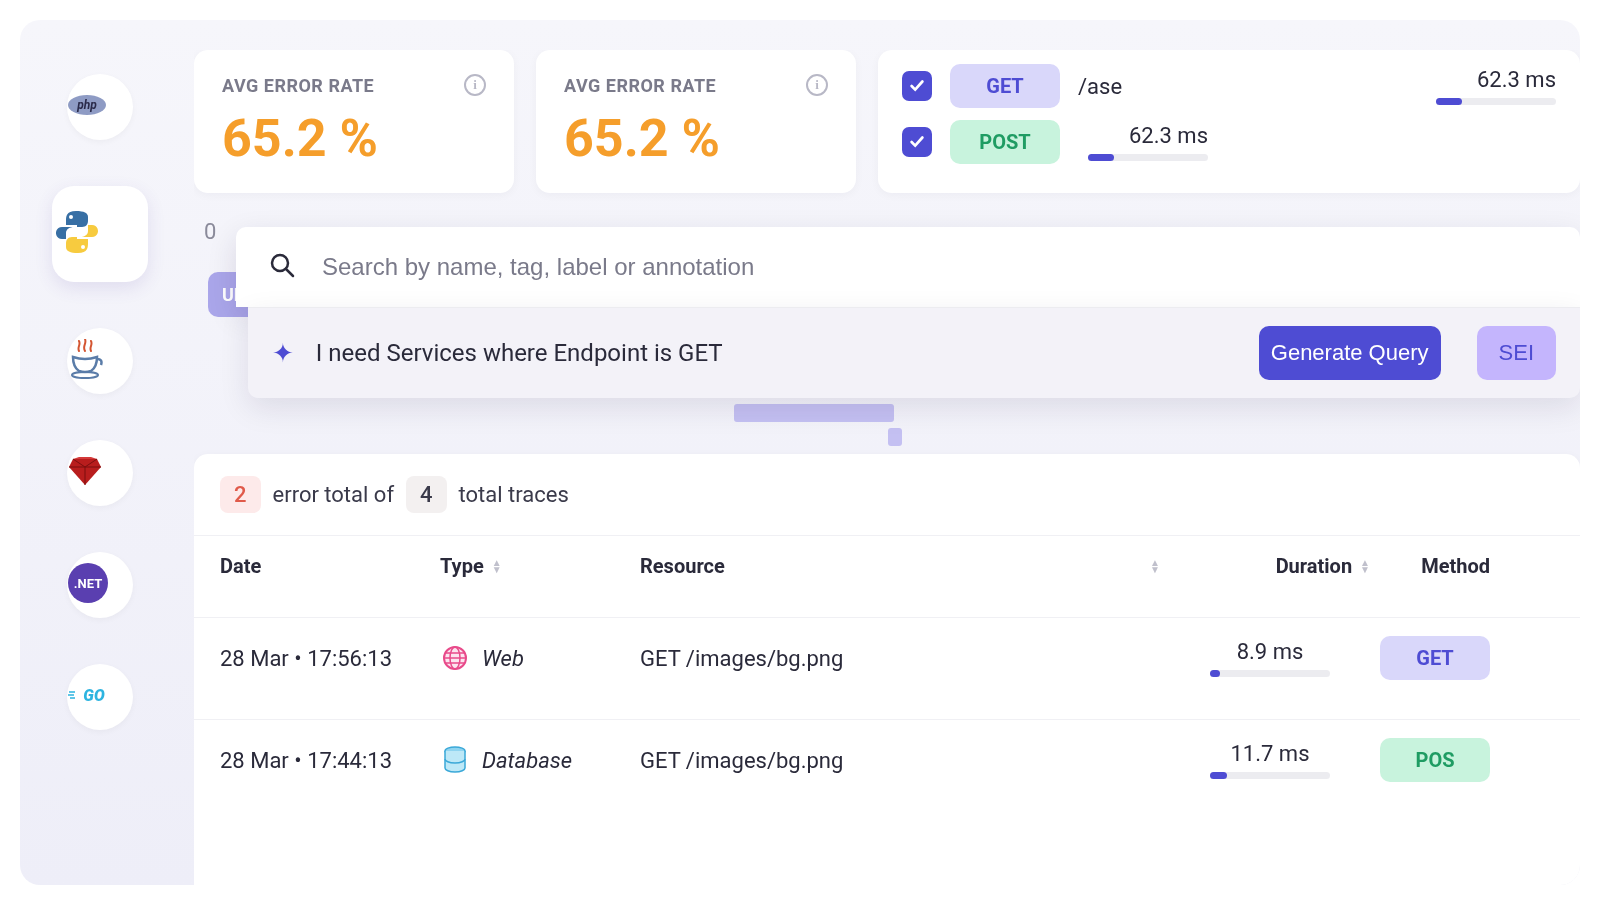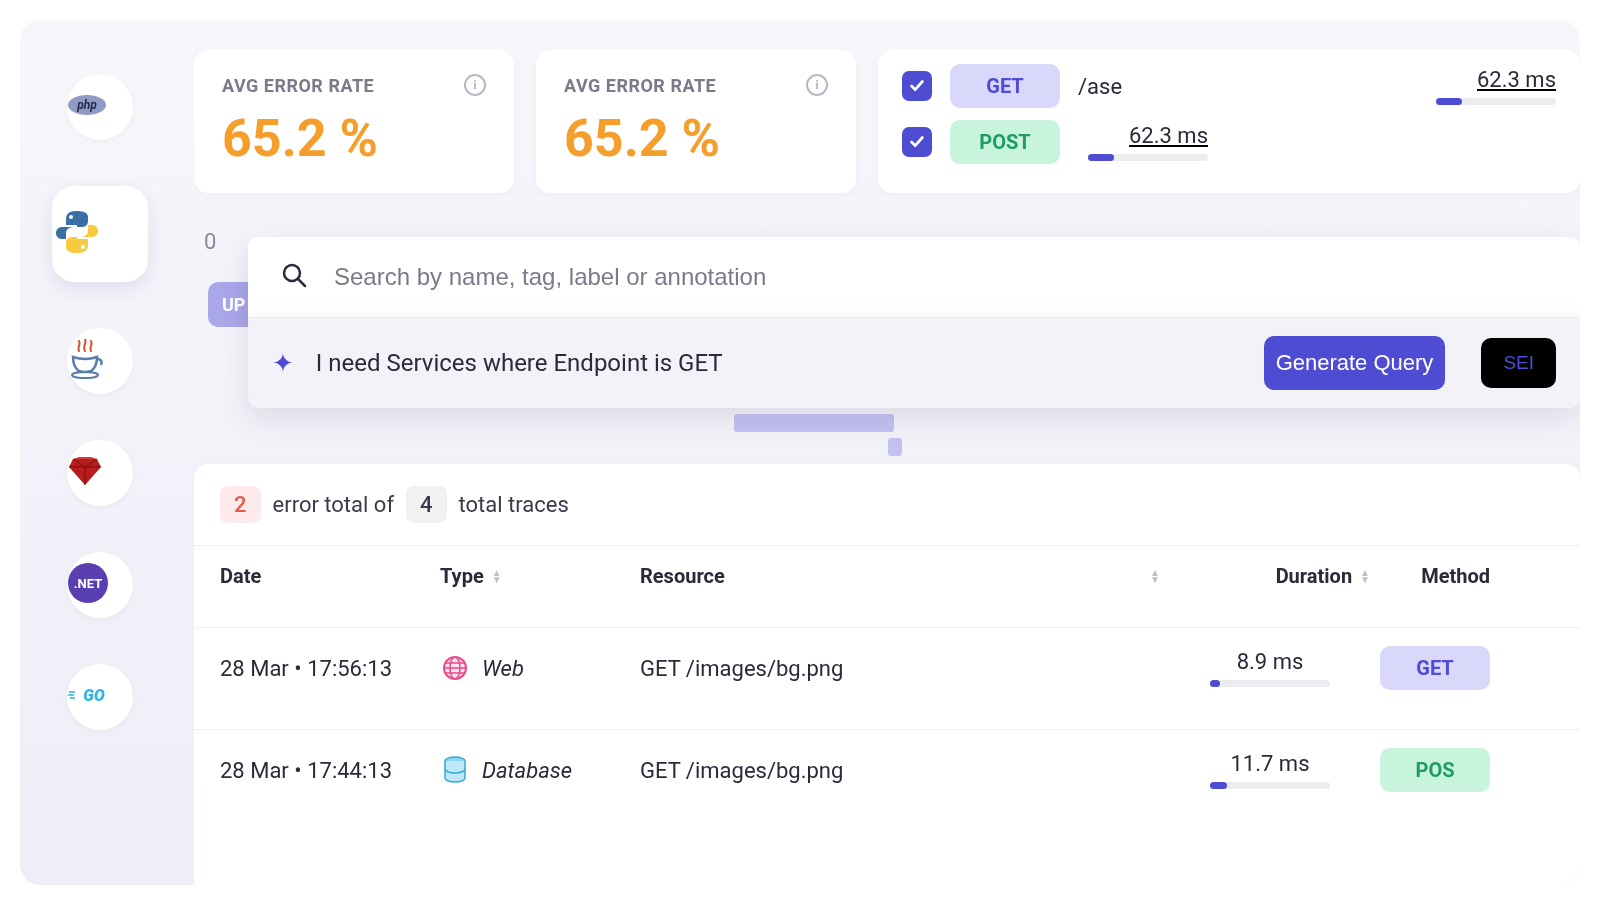--- a/index.html
+++ b/index.html
@@ -49,21 +49,21 @@
 .main {
   flex: 1;
   display: flex;
   flex-direction: column;
   position: relative;
   overflow: hidden;
 }
 .stats-row {
   display: flex;
   gap: 22px;
-  margin-bottom: 44px;
+  margin-bottom: 34px;
 }
 .stat-card {
   background: #ffffff;
   border-radius: 14px;
   padding: 24px 28px;
   width: 320px;
   box-shadow: 0 2px 10px rgba(30,20,60,0.04);
 }
 .stat-head {
   display: flex;
@@ -128,21 +128,20 @@
   font-size: 22px;
   color: #2a2a3a;
   flex: 1;
 }
 .endpoint-right {
   display: flex;
   flex-direction: column;
   align-items: flex-end;
   gap: 6px;
   min-width: 130px;
-  text-decoration: underline;
 }
 .endpoint-ms {
   font-size: 22px;
   color: #2a2a3a;
 }
 .mini-bar-track {
   width: 120px; height: 7px;
   background: #ececf0;
   border-radius: 4px;
   position: relative;
@@ -170,21 +169,21 @@
   color: #ffffff;
   font-size: 18px;
   font-weight: 700;
   padding: 12px 14px;
   border-radius: 10px;
   z-index: 0;
 }
 .search-panel {
   position: relative;
   z-index: 2;
-  margin-left: 44px;
+  margin-left: 32px;
   background: #ffffff;
   border-radius: 10px 10px 0 0;
   box-shadow: 0 10px 30px rgba(30,20,60,0.12);
   display: flex;
   align-items: center;
   padding: 24px 32px;
   gap: 26px;
 }
 .search-panel input {
   border: none;
@@ -222,23 +221,23 @@
   background: #4e4cd3;
   color: #ffffff;
   font-size: 22px;
   font-weight: 500;
   padding: 14px 12px;
   border-radius: 10px;
   border: none;
   cursor: pointer;
 }
 .btn-secondary {
-  background: #000000;
+  background: #c4b5fd;
   color: #4e4cd3;
-  font-size: 19px;
+  font-size: 22px;
   font-weight: 500;
   padding: 14px 22px;
   border-radius: 10px;
   border: none;
   cursor: pointer;
   margin-left: 14px;
 }
 
 .gantt-scrap {
   position: relative;

